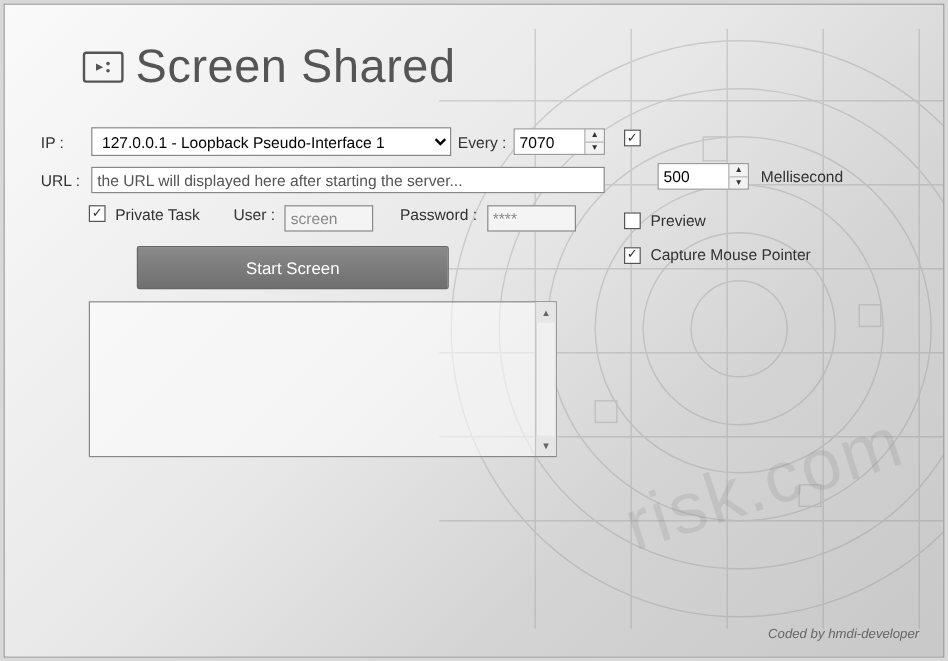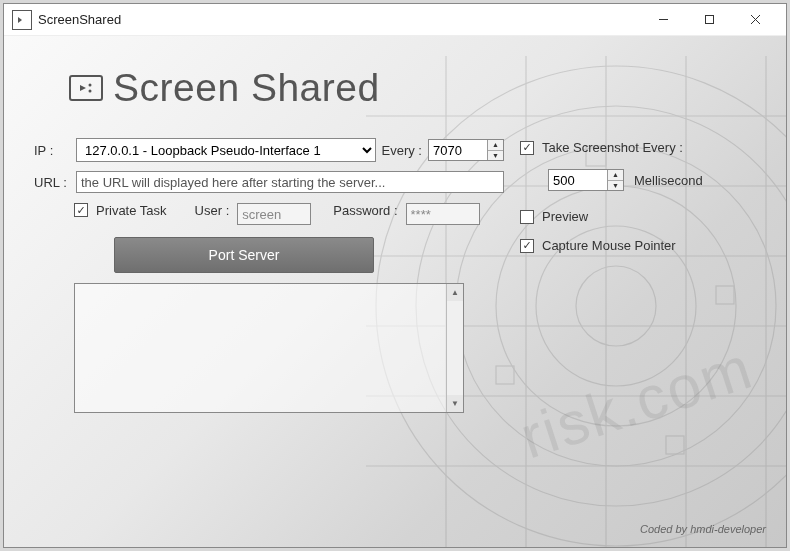--- a/index.html
+++ b/index.html
@@ -176,45 +176,20 @@
   position:absolute; right:20px; bottom:12px;
   font-style: italic; font-size: 11px; color:#666;
 }
 </style>
 </head>
 <body>
 
 <div class="outer-border">
 <div class="window">
 
-  <div class="titlebar">
-    <div class="app-icon">
-      <svg viewBox="0 0 12 12">
-            <path d="M2 3 L6 6 L2 9 Z" fill="#555"></path>
-          </svg>
-    </div>
-    <div class="title">ScreenShared</div>
-    <div class="spacer"></div>
-    <div class="sysbtn">
-      <svg width="11" height="11">
-            <line x1="1" y1="5.5" x2="10" y2="5.5" stroke-width="1"></line>
-          </svg>
-    </div>
-    <div class="sysbtn">
-      <svg width="11" height="11">
-            <rect x="1.5" y="1.5" width="8" height="8" stroke-width="1"></rect>
-          </svg>
-    </div>
-    <div class="sysbtn">
-      <svg width="11" height="11">
-            <line x1="1" y1="1" x2="10" y2="10" stroke-width="1"></line>
-            <line x1="10" y1="1" x2="1" y2="10" stroke-width="1"></line>
-          </svg>
-    </div>
-  </div>
 
   <div class="client">
 
     <svg class="bg-art" viewBox="0 0 500 500">
       <g stroke="#888" stroke-width="1.2" fill="none">
         <circle cx="250" cy="250" r="240"></circle>
         <circle cx="250" cy="250" r="200"></circle>
         <circle cx="250" cy="250" r="160"></circle>
         <circle cx="250" cy="250" r="120"></circle>
         <circle cx="250" cy="250" r="80"></circle>
@@ -279,35 +254,34 @@
             <span class="chk checked"></span>
             <span class="tlabel">Private Task</span>
             <span style="width:12px"></span>
             <span class="tlabel">User :</span>
             <input class="cred" value="screen" style="">
             <span style="width:6px"></span>
             <span class="tlabel">Password :</span>
             <input class="cred" value="****" style="">
           </div>
 
-          <button class="start-btn">Port Server</button>
+          <button class="start-btn">Start Screen</button>
 
           <div class="log">
             <div class="scrollbar">
               <div>▲</div>
               <div>▼</div>
             </div>
           </div>
 
         </div>
 
         <div class="right">
           <div class="checkbox-row">
             <span class="chk checked"></span>
-            <span>Take Screenshot Every :</span>
           </div>
 
           <div class="interval-row">
             <div class="spin-wrap">
               <input value="500" style="">
               <div class="spin-btns">
                 <div>▲</div>
                 <div>▼</div>
               </div>
             </div>

